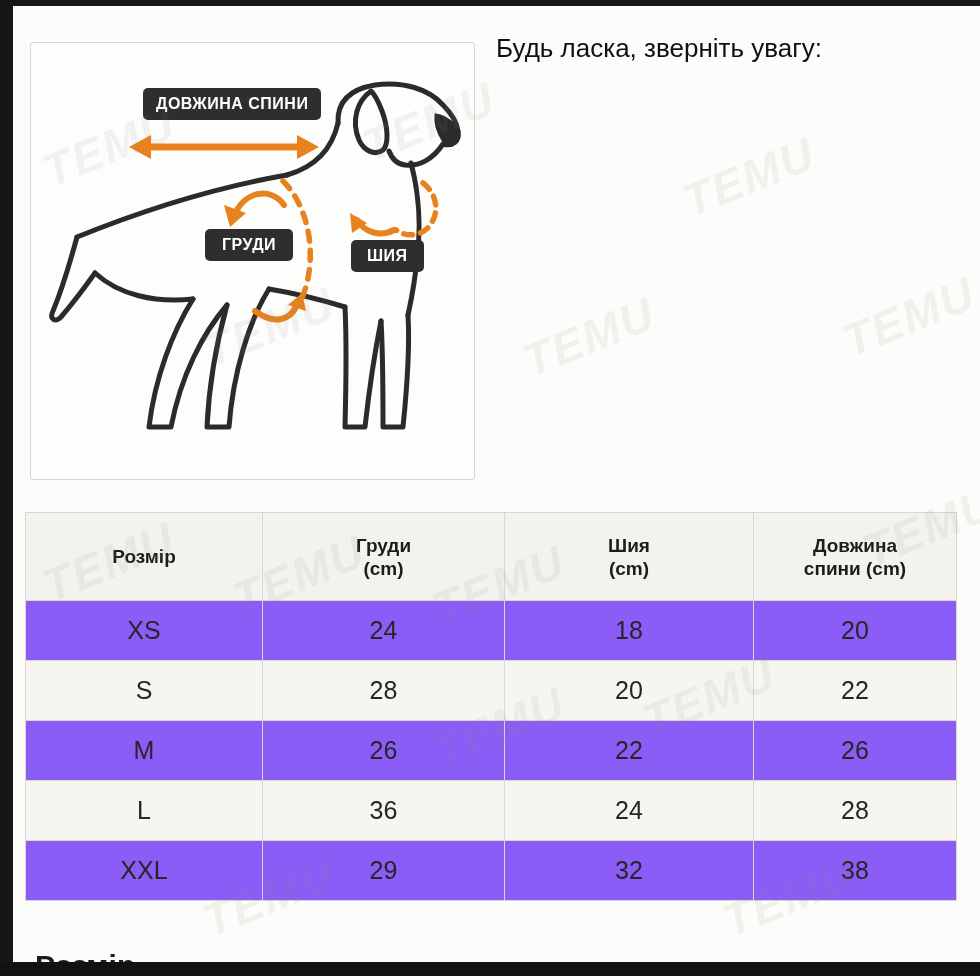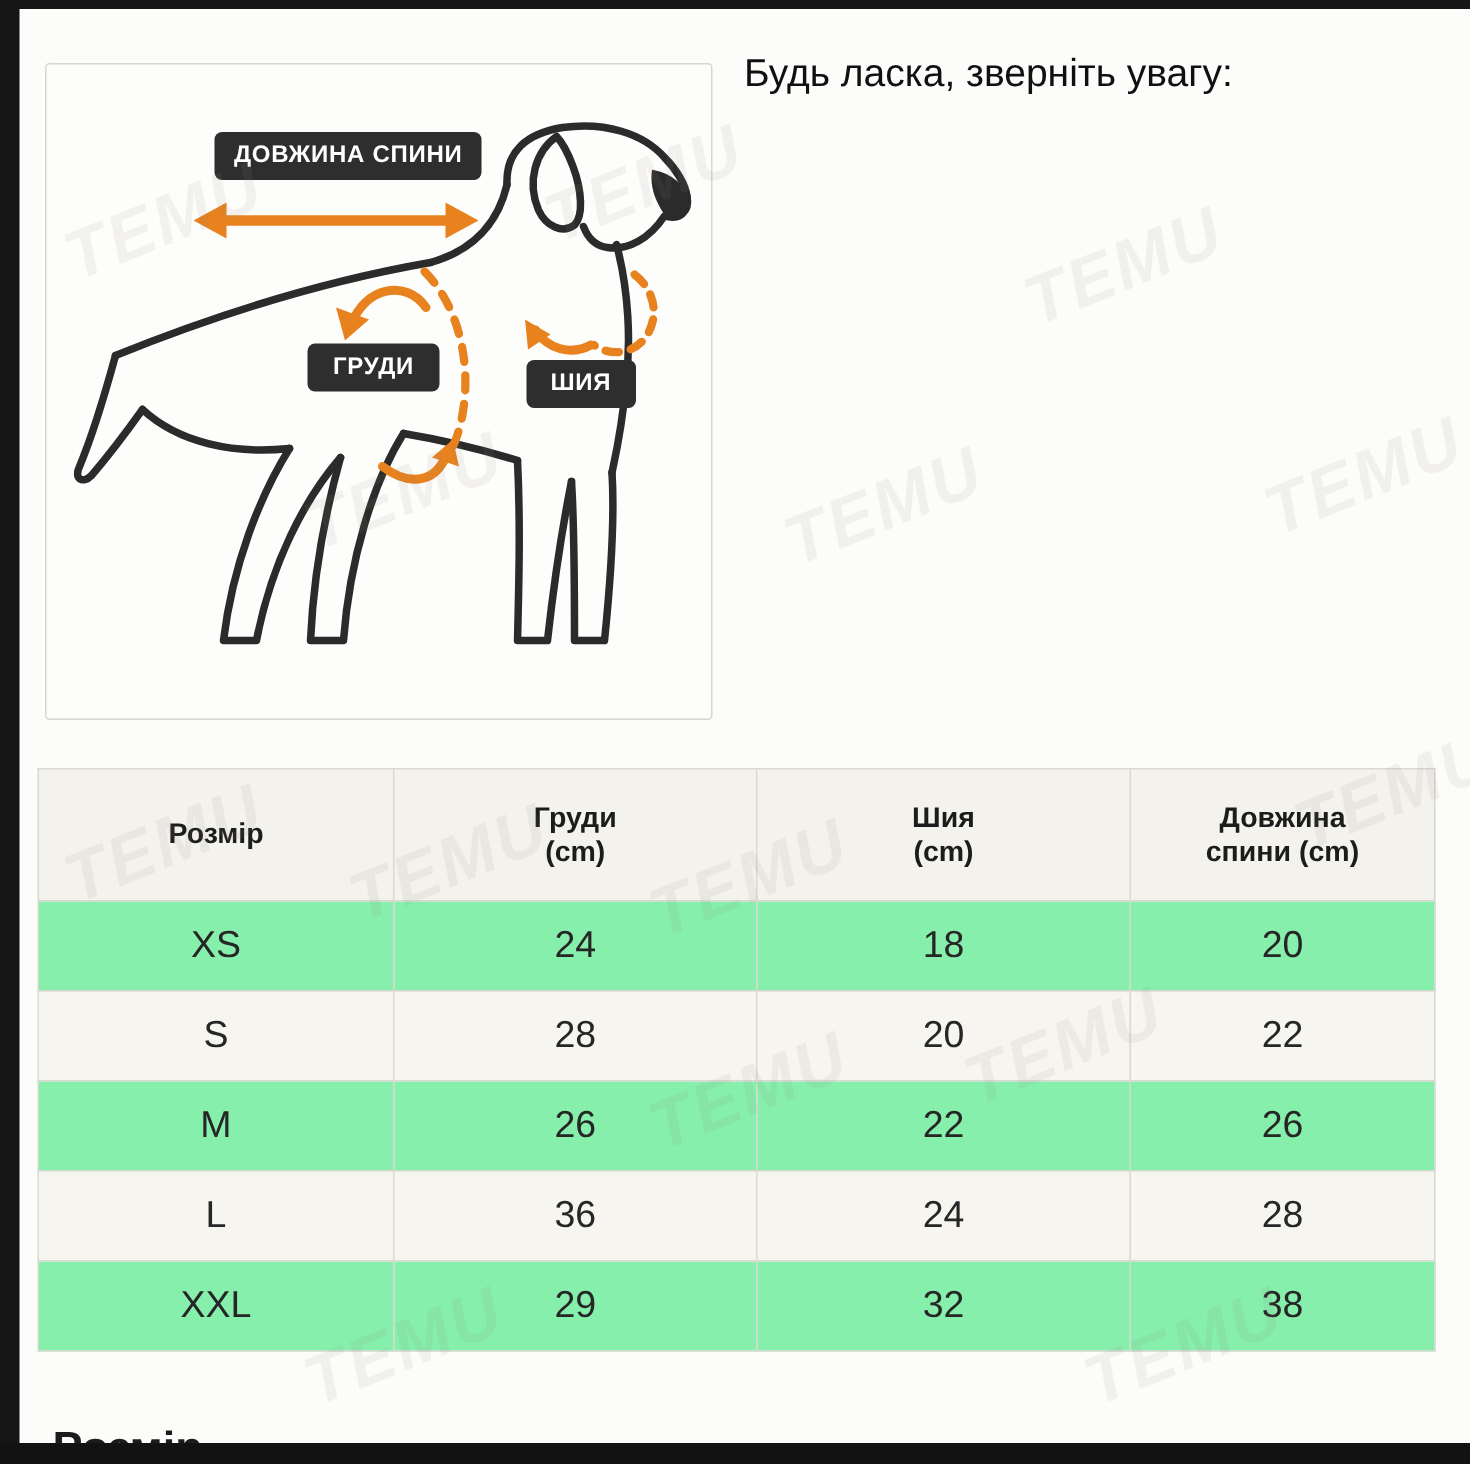--- a/index.html
+++ b/index.html
@@ -55,21 +55,21 @@
   }
   .size-table th,.size-table td{
     border:1px solid #d9d7d1;text-align:center;vertical-align:middle;
     padding:0;
   }
   .size-table th{
     height:87px;background:#f3f2ed;
     font-size:19px;font-weight:bold;color:#1c1c1c;line-height:23px;
   }
   .size-table th .th-inner{max-width:112px;margin:0 auto;}
-  .size-table td{height:59px;font-size:25px;font-weight:400;background:#86efac;}
+  .size-table td{height:59px;font-size:25px;font-weight:400;background:#8b5cf6;}
   .size-table tbody tr:nth-child(even) td{background:#f6f5f0;}
 
   
   .cropped-caption{
     position:absolute;left:35px;top:949px;z-index:10;
     font-size:30px;font-weight:bold;color:#1c1c1c;
   }
 </style>
 </head>
 <body>

